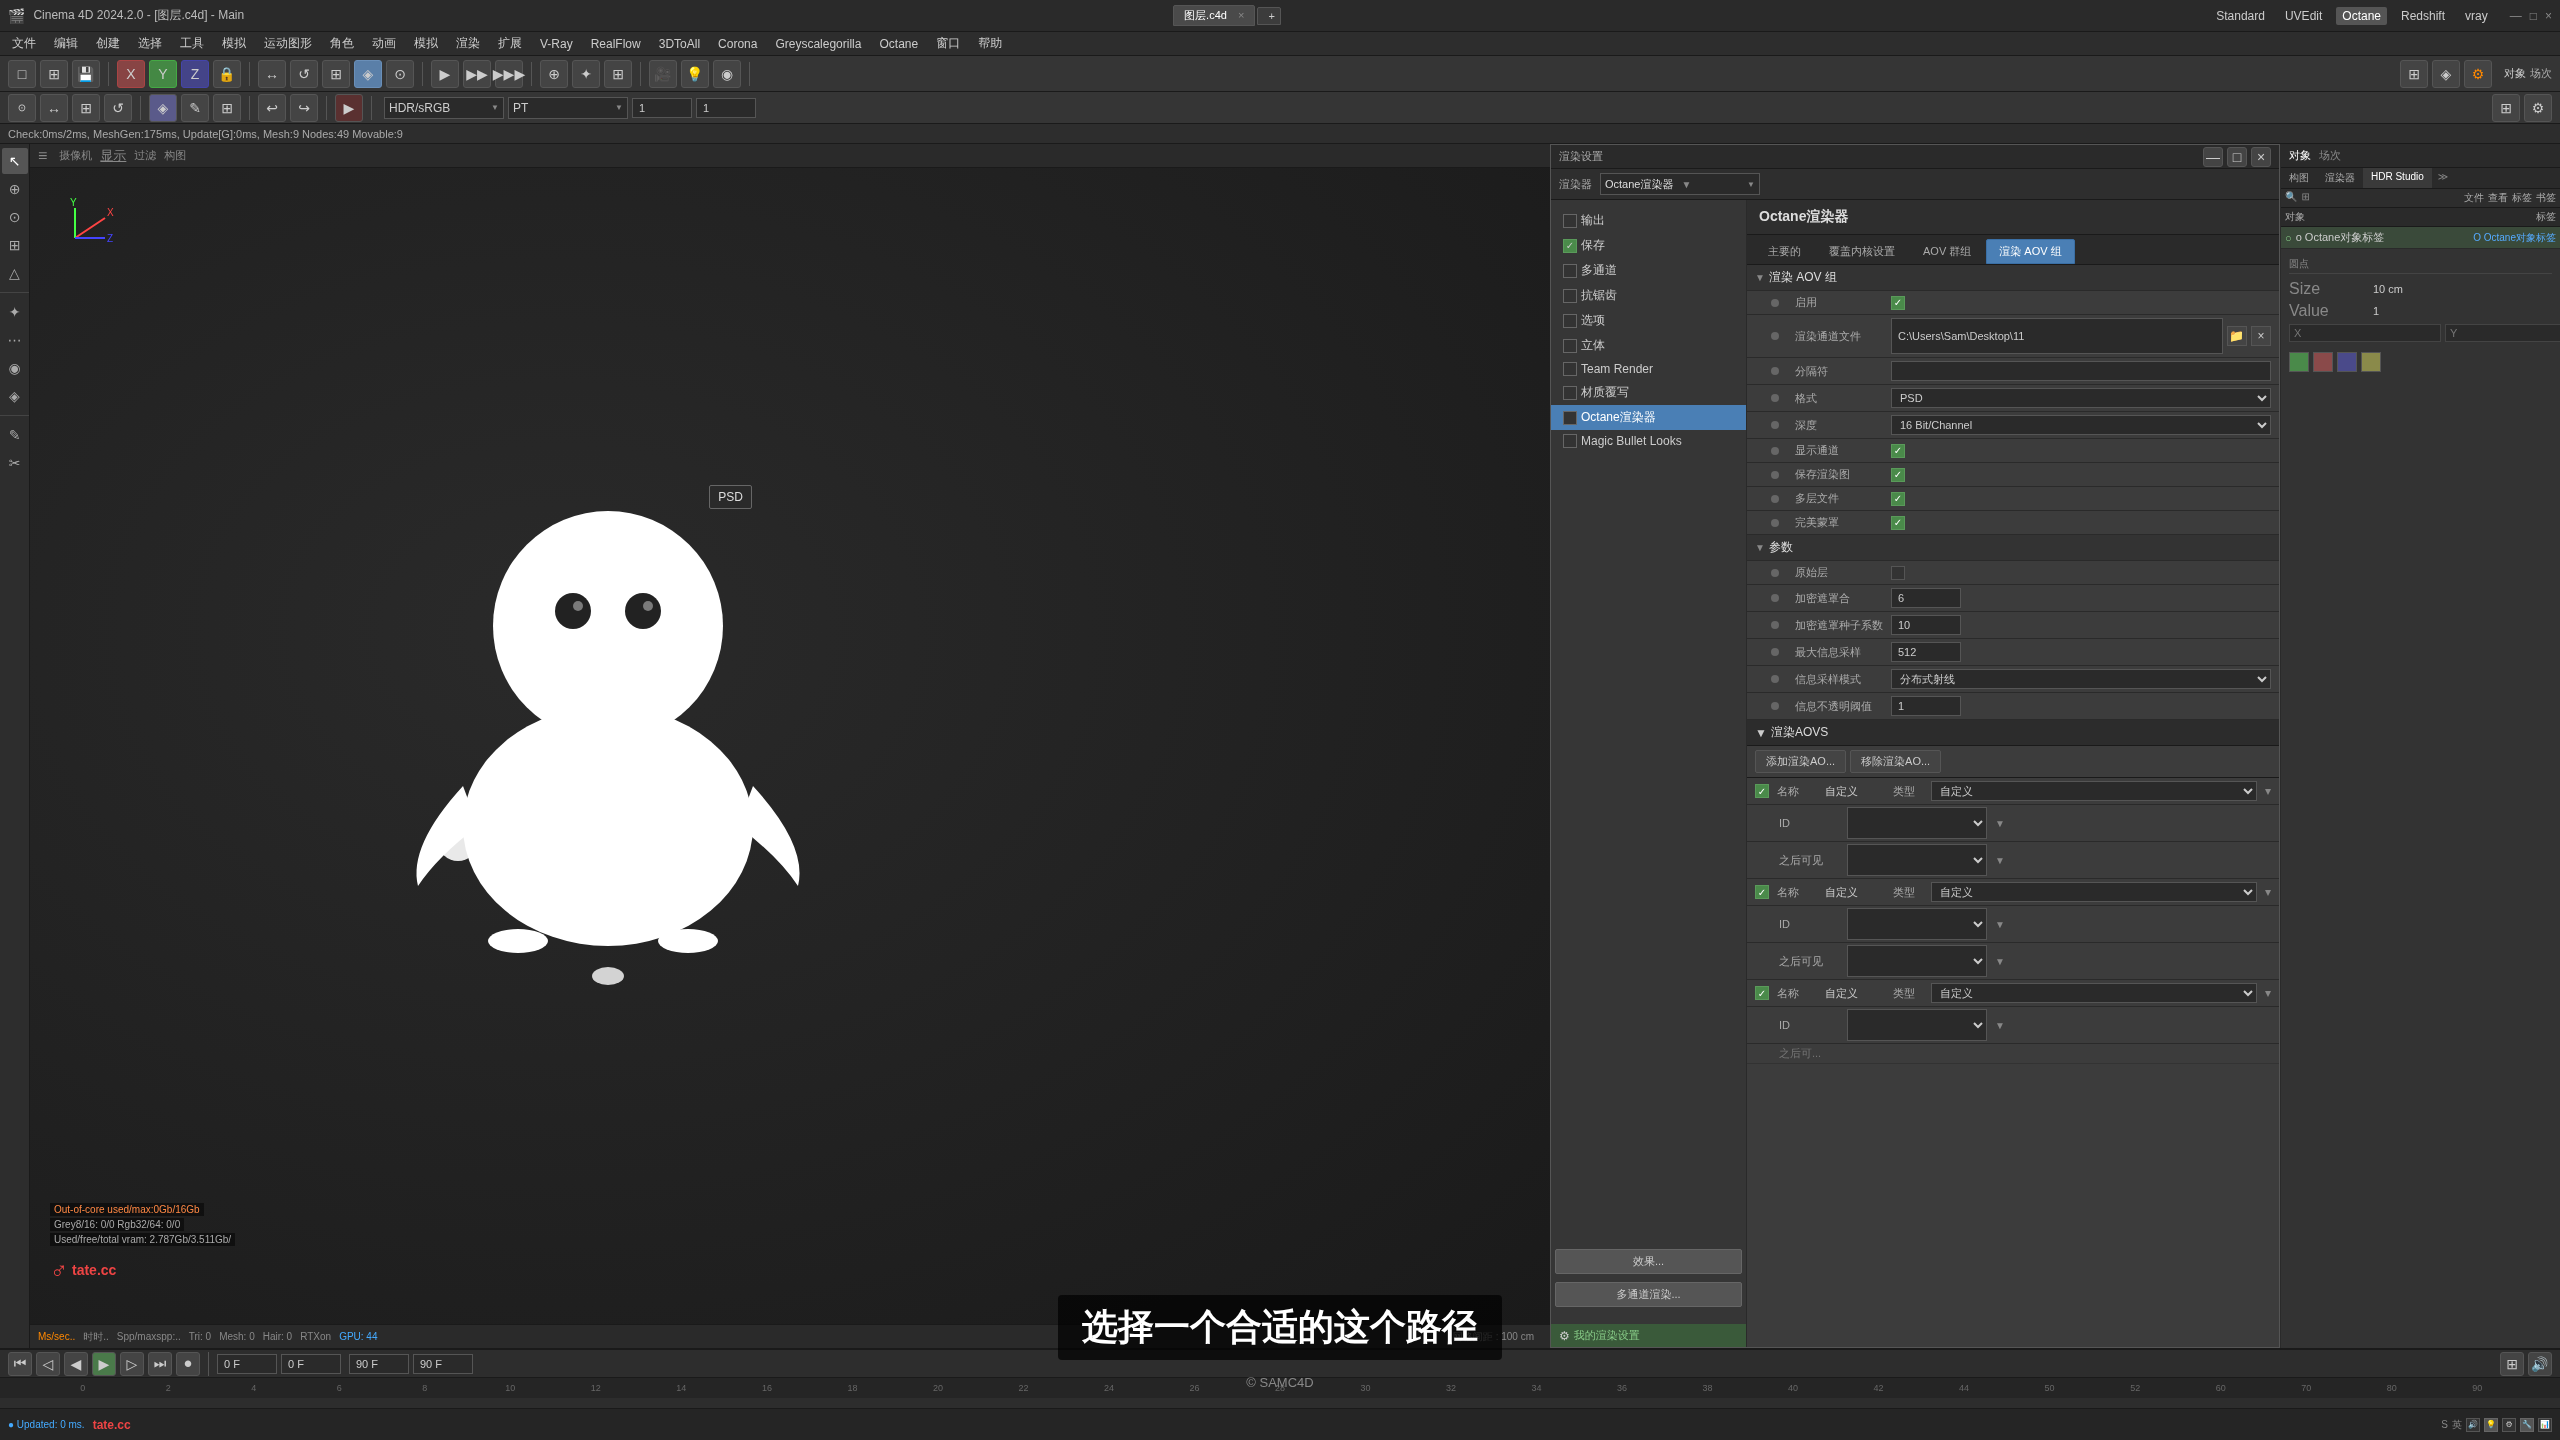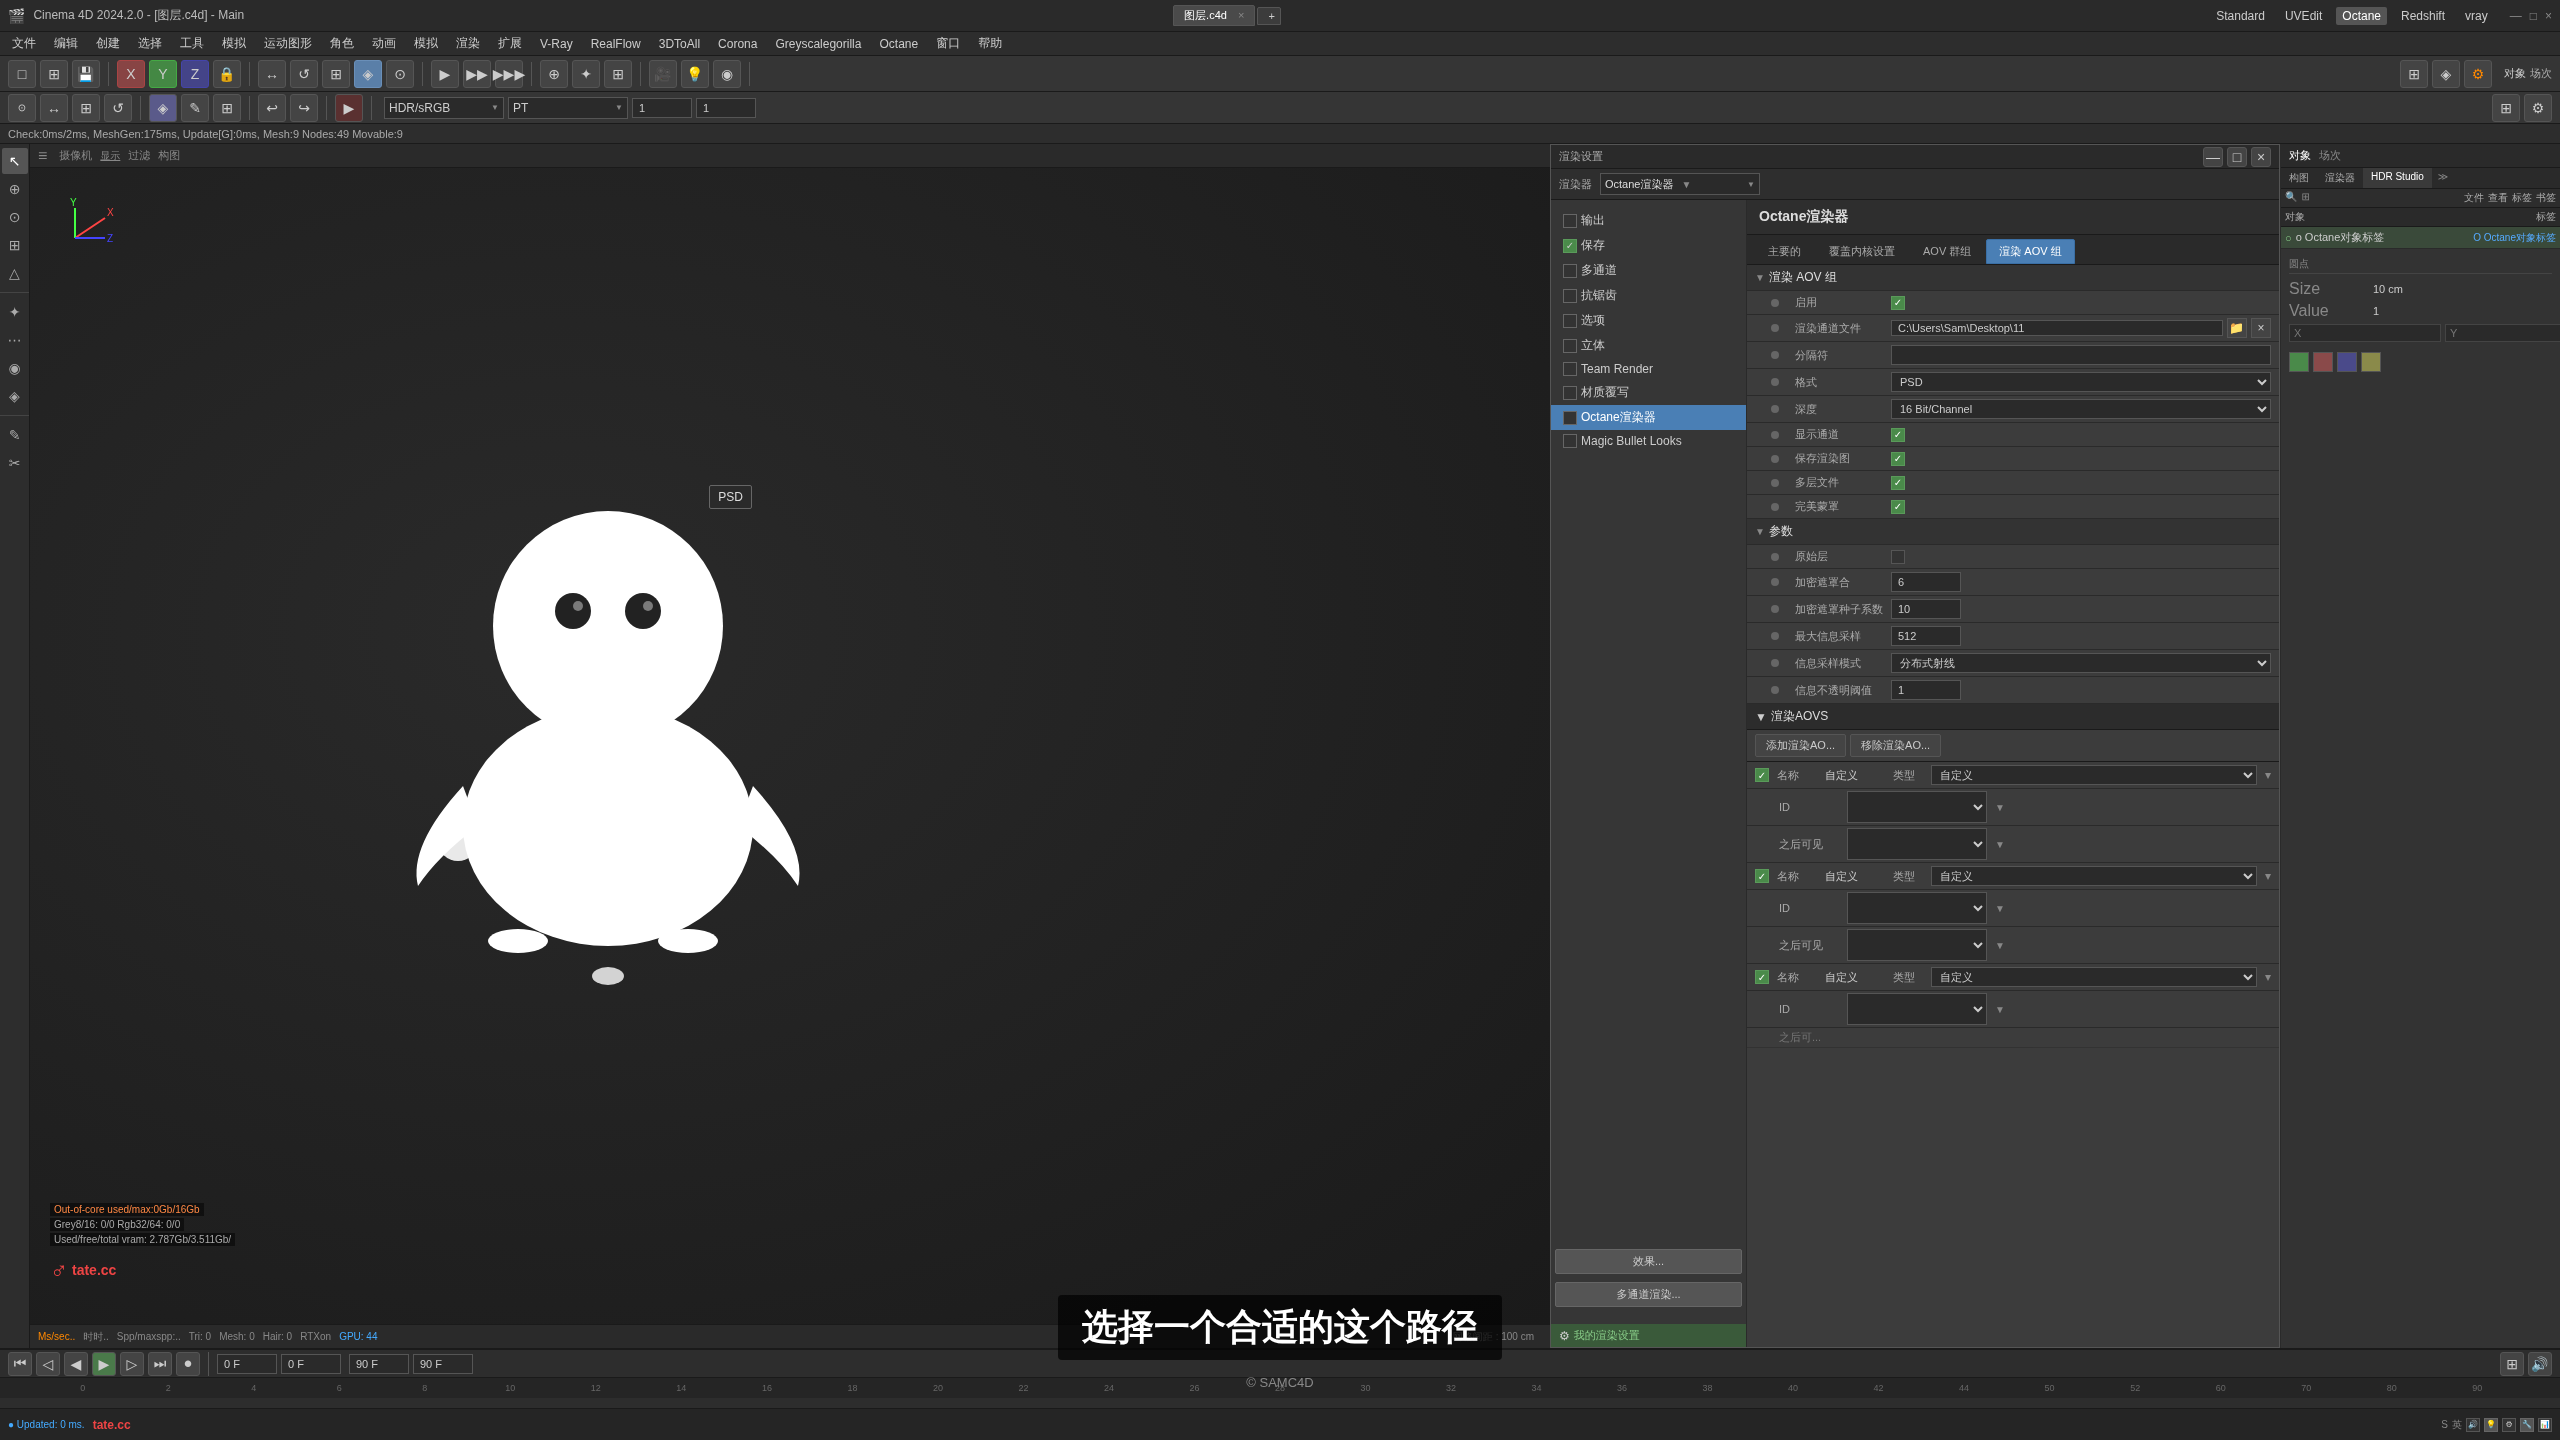--- a/index.html
+++ b/index.html
@@ -652,21 +652,21 @@
     }
 
     
     .path-display {
       flex: 1;
       background: #2a2a2a;
       border: 1px solid #555;
       color: #ccc;
       padding: 2px 6px;
       font-size: 11px;
-      height: 16px;
+      height: 36px;
       display: flex;
       align-items: center;
     }
 
     
     #bottom-status {
       height: 24px;
       background: #2a2a2a;
       display: flex;
       align-items: center;
@@ -901,21 +901,21 @@
       <div style="height:1px; width:100%; background:#444; margin:4px 0;"></div>
       <div class="left-tool-btn">✎</div>
       <div class="left-tool-btn">✂</div>
     </div>
 
     <div id="viewport-area">
 
       <div id="viewport-toolbar">
         <span style="color:#888; font-size:16px; cursor:pointer;">≡</span>
         <span style="color:#888; font-size:11px; margin-left:4px;">摄像机</span>
-        <span style="color:#888; font-size:10px;text-decoration:underline;">显示</span>
+        <span style="color:#888; font-size:13px;text-decoration:underline;">显示</span>
         <span style="color:#888; font-size:11px;">过滤</span>
         <span style="color:#888; font-size:11px;">构图</span>
       </div>
 
       <div id="viewport-3d">
 
         <div style="position:absolute; inset:0; background: radial-gradient(ellipse at 35% 40%, #2a2a2a 0%, #1a1a1a 100%);"></div>
 
         <svg style="position:absolute; top:50%; left:38%; transform:translate(-50%,-48%);" width="440" height="500" viewBox="0 0 440 500">
 

